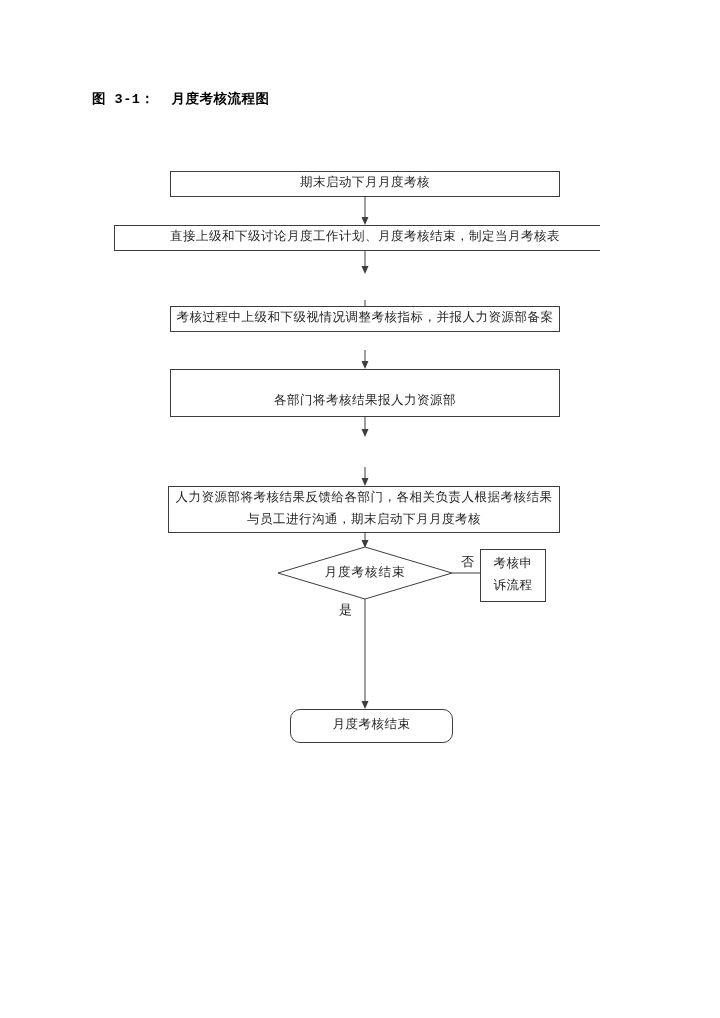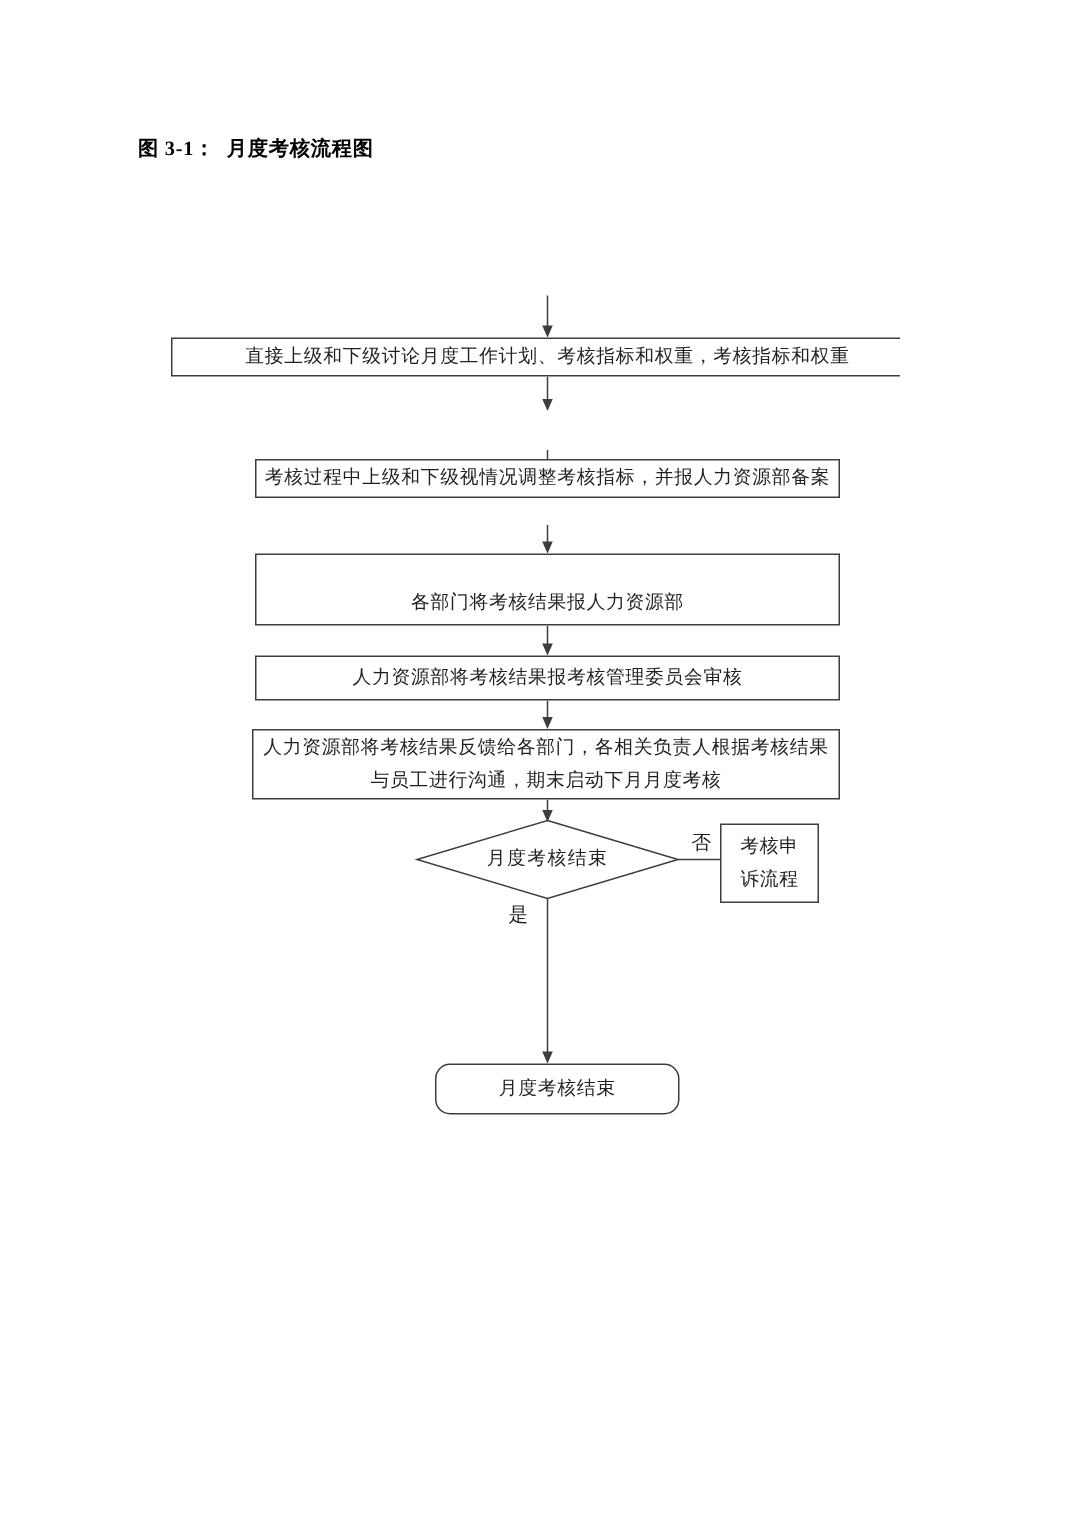--- a/index.html
+++ b/index.html
@@ -1,21 +1,21 @@
 <!DOCTYPE html>
 <html><head>
 <meta charset="utf-8">
 <style>
   html, body { margin: 0; padding: 0; background: #ffffff; }
   .canvas {
     position: relative;
     width: 600px;
     height: 1018px;
     background: #ffffff;
-    font-family: Liberation Serif, serif;
+    font-family: Liberation Mono, monospace;
     color: #1f1f1f;
     overflow: hidden;
   }
   .fig-title {
     position: absolute;
     left: 92px;
     top: 90px;
     font-size: 13.5px;
     font-weight: bold;
     letter-spacing: 0.5px;
@@ -115,37 +115,37 @@
         <line x1="452" y1="573" x2="488" y2="573"></line>
         <polygon points="487,569.5 487,576.5 495,573" stroke="none"></polygon>
       </g>
       <g>
         <line x1="365" y1="599" x2="365" y2="702"></line>
         <polygon points="361.5,701 368.5,701 365,709" stroke="none"></polygon>
       </g>
     </g>
   </svg>
 
+  <div class="node s1">
+    <span>期末启动下月月度考核</span>
+  </div>
 
   <div class="node s2">
-    <span>直接上级和下级讨论月度工作计划、考核指标和权重，考核指标和权重</span>
+    <span>直接上级和下级讨论月度工作计划、月度考核结束，制定当月考核表</span>
   </div>
 
   <div class="node s3">
     <span>考核过程中上级和下级视情况调整考核指标，并报人力资源部备案</span>
   </div>
 
 
   <div class="node s5">
     <span>各部门将考核结果报人力资源部</span>
   </div>
 
-  <div class="node s6">
-    <span>人力资源部将考核结果报考核管理委员会审核</span>
-  </div>
 
   <div class="node s7">
     <span>人力资源部将考核结果反馈给各部门，各相关负责人根据考核结果与员工进行沟通，期末启动下月月度考核</span>
   </div>
 
   <div class="decision-label">月度考核结束</div>
 
   <div class="float-label label-no">否</div>
 
   <div class="float-label label-yes">是</div>

